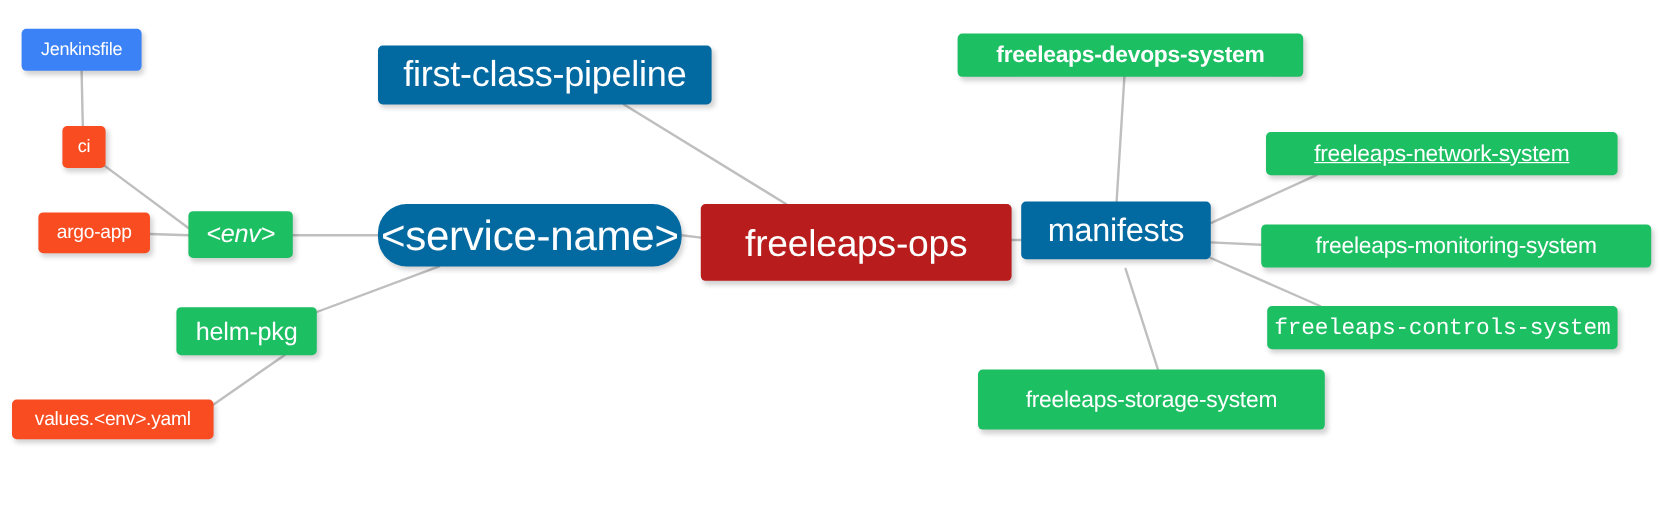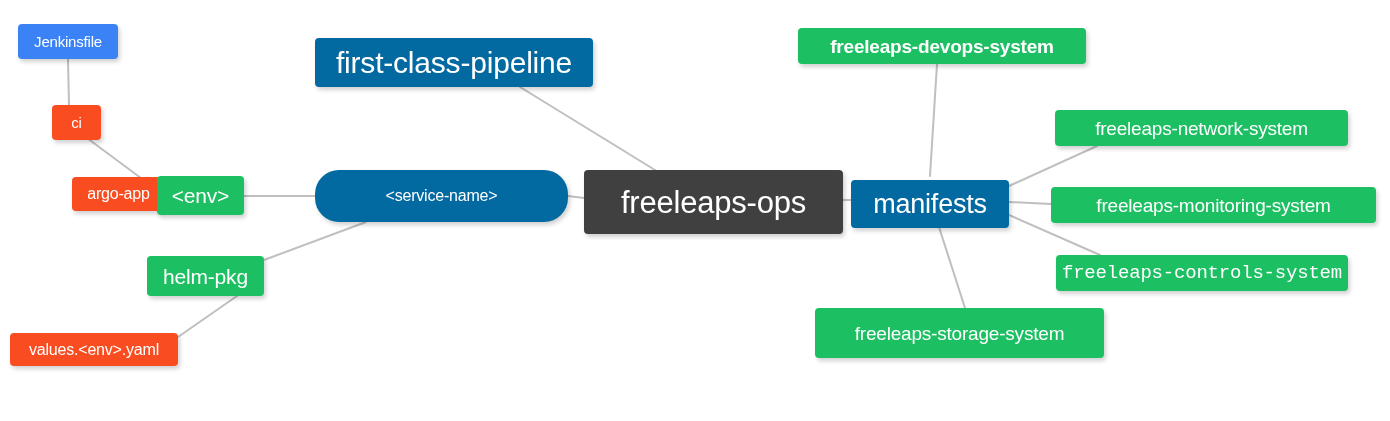--- a/index.html
+++ b/index.html
@@ -27,21 +27,21 @@
     display: flex;
     align-items: center;
     justify-content: center;
     border-radius: 4px;
     color: #ffffff;
     white-space: nowrap;
     line-height: 1;
     box-shadow: 2px 3px 4px rgba(0,0,0,0.18);
     letter-spacing: -0.2px;
   }
-  .n-root   { background: #404040; }
+  .n-root   { background: #b91c1c; }
   .n-blue   { background: #0369a1; }
   .n-green  { background: #1DBF63; }
   .n-orange { background: #3b82f6; }
   .n-red    { background: #F94C21; }
 </style>
 </head>
 <body>
 
 <div id="canvas">
   <svg id="edges" viewBox="0 0 1390 421" width="1390" height="421" xmlns="http://www.w3.org/2000/svg">
@@ -55,28 +55,28 @@
       <line x1="568" y1="196" x2="584" y2="198" stroke="#BFBFBF" stroke-width="2" stroke-linecap="round"></line>
       <line x1="843" y1="200" x2="851" y2="200" stroke="#BFBFBF" stroke-width="2" stroke-linecap="round"></line>
       <line x1="930" y1="176" x2="937" y2="64" stroke="#BFBFBF" stroke-width="2" stroke-linecap="round"></line>
       <line x1="1009" y1="186" x2="1097" y2="146" stroke="#BFBFBF" stroke-width="2" stroke-linecap="round"></line>
       <line x1="1009" y1="202" x2="1051" y2="204" stroke="#BFBFBF" stroke-width="2" stroke-linecap="round"></line>
       <line x1="1009" y1="215" x2="1100" y2="255" stroke="#BFBFBF" stroke-width="2" stroke-linecap="round"></line>
       <line x1="938" y1="224" x2="965" y2="308" stroke="#BFBFBF" stroke-width="2" stroke-linecap="round"></line>
     </svg>
   <div id="nodes">
       <div class="node n-orange" style="left: 18px; top: 24px; width: 100px; height: 35px; font-size: 15px;">Jenkinsfile</div>
-      <div class="node n-red" style="left: 52px; top: 105px; width: 49px; height: 35px; font-size: 15px;">ci</div>
-      <div class="node n-red" style="left: 32px; top: 177px; width: 93px; height: 34px; font-size: 16px; margin-left: 40px;">argo-app</div>
-      <div class="node n-green" style="left: 157px; top: 176px; width: 87px; height: 39px; font-size: 21px;">&lt;env&gt;</div>
+      <div class="node n-red" style="left: 52px; top: 105px; width: 36px; height: 35px; font-size: 15px;">ci</div>
+      <div class="node n-red" style="left: 32px; top: 177px; width: 93px; height: 34px; font-size: 16px;">argo-app</div>
+      <div class="node n-green" style="left: 157px; top: 176px; width: 87px; height: 39px; font-size: 21px; font-style: italic;">&lt;env&gt;</div>
       <div class="node n-green" style="left: 147px; top: 256px; width: 117px; height: 40px; font-size: 21px; text-align: center;">helm-pkg</div>
       <div class="node n-red" style="left: 10px; top: 333px; width: 168px; height: 33px; font-size: 16px;">values.&lt;env&gt;.yaml</div>
       <div class="node n-blue" style="left: 315px; top: 38px; width: 278px; height: 49px; font-size: 30px;">first-class-pipeline</div>
-      <div class="node n-blue" style="left: 315px; top: 170px; width: 253px; height: 52px; font-size: 16px; border-radius: 24px;">&lt;service-name&gt;</div>
+      <div class="node n-blue" style="left: 315px; top: 170px; width: 253px; height: 52px; font-size: 35px; border-radius: 24px;">&lt;service-name&gt;</div>
       <div class="node n-root" style="left: 584px; top: 170px; width: 259px; height: 64px; font-size: 31px;">freeleaps-ops</div>
-      <div class="node n-blue" style="left: 851px; top: 180px; width: 158px; height: 48px; font-size: 27px;">manifests</div>
+      <div class="node n-blue" style="left: 851px; top: 168px; width: 158px; height: 48px; font-size: 27px;">manifests</div>
       <div class="node n-green" style="left: 798px; top: 28px; width: 288px; height: 36px; font-size: 19px; font-weight: bold;">freeleaps-devops-system</div>
-      <div class="node n-green" style="left: 1055px; top: 110px; width: 293px; height: 36px; font-size: 19px;">freeleaps-network-system</div>
+      <div class="node n-green" style="left: 1055px; top: 110px; width: 293px; height: 36px; font-size: 19px; text-decoration: underline;">freeleaps-network-system</div>
       <div class="node n-green" style="left: 1051px; top: 187px; width: 325px; height: 36px; font-size: 19px;">freeleaps-monitoring-system</div>
       <div class="node n-green" style="left: 1056px; top: 255px; width: 292px; height: 36px; font-size: 19px; font-family: Liberation Mono, monospace;">freeleaps-controls-system</div>
       <div class="node n-green" style="left: 815px; top: 308px; width: 289px; height: 50px; font-size: 19px;">freeleaps-storage-system</div>
     </div>
 </div>
 
 </body></html>

